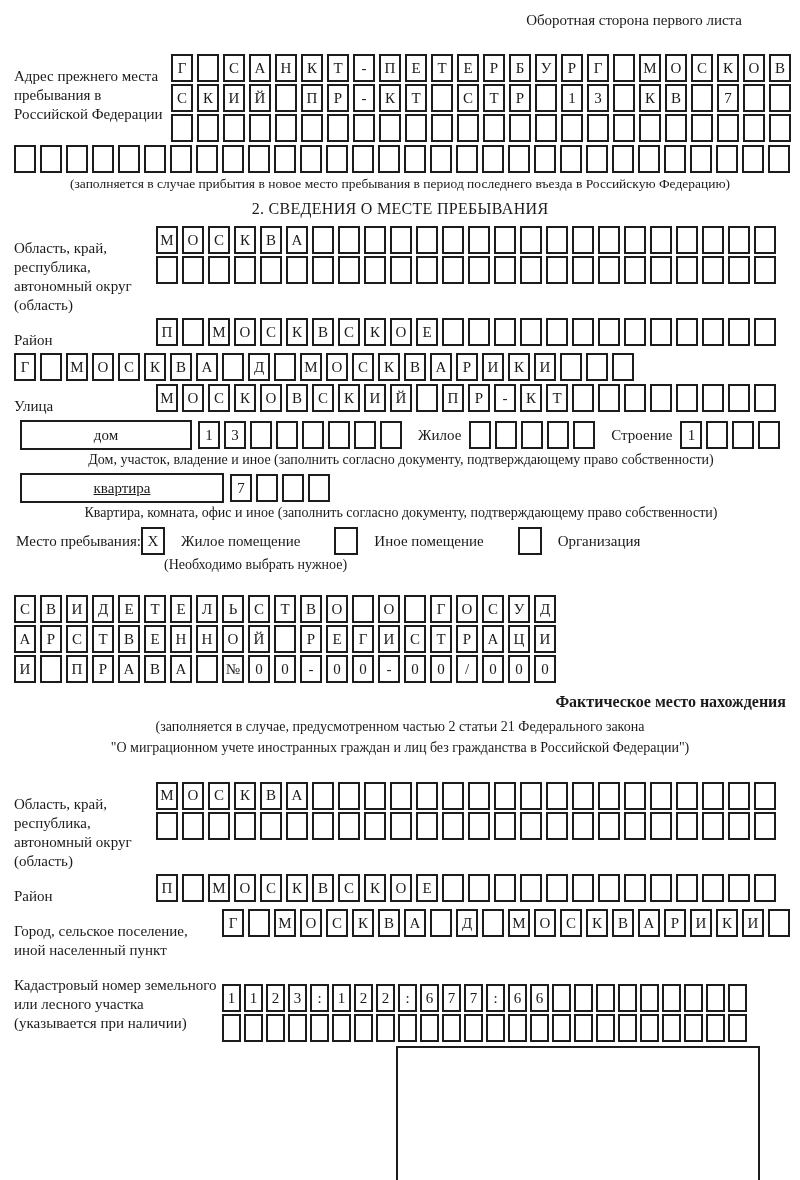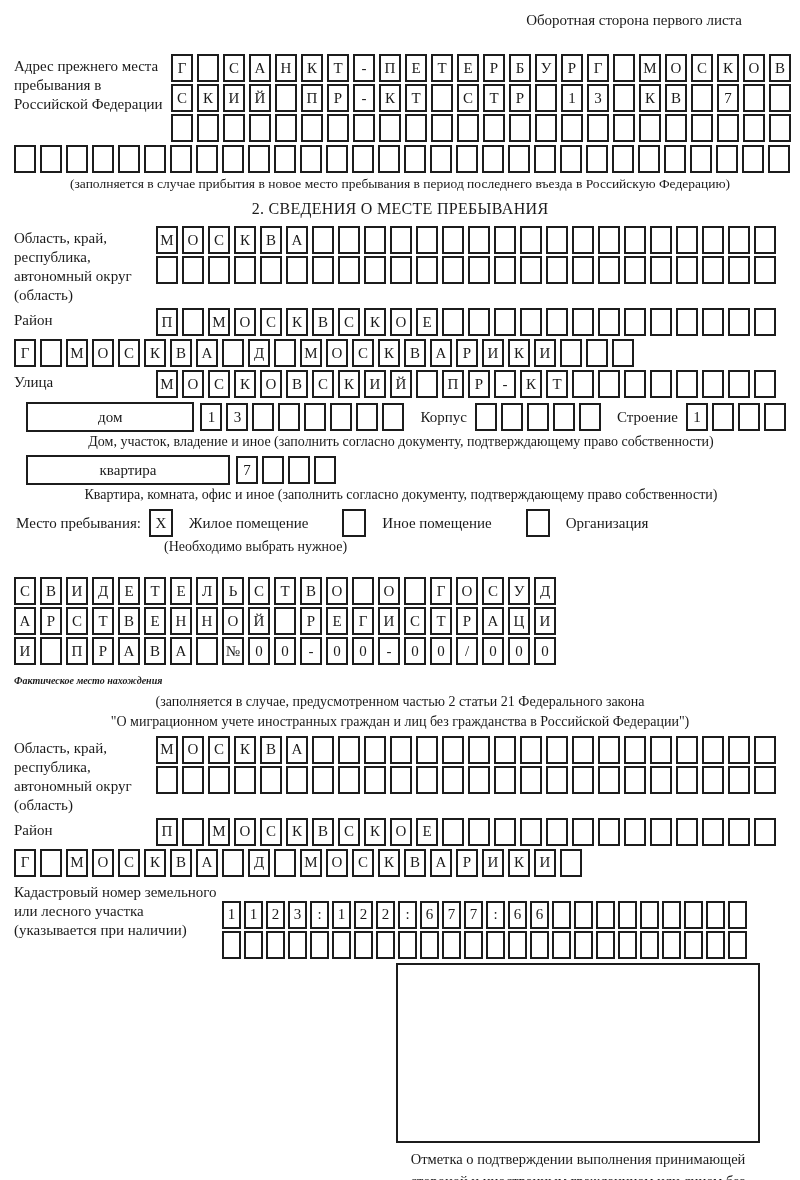--- a/index.html
+++ b/index.html
@@ -12,21 +12,21 @@
     font-size:15px;
   }
   .hdr{
     text-align:right;
     padding-right:44px;
     font-size:15px;
     margin-bottom:25px;
   }
   
   .frow{display:flex;align-items:flex-start;margin-bottom:3px;}
-  .flabel{flex:none;line-height:1.27;padding-top:3px;}
+  .flabel{flex:none;line-height:1.27;padding-top:3px;margin-top:10px;}
   .w155{width:157px;}
   .w140{width:142px;}
   .w205{width:208px;}
   .w225{width:228px;}
   .cellcol{display:flex;flex-direction:column;gap:2px;}
   .cells{display:flex;gap:4px;}
   .cells.small{gap:3px;}
   .cell{
     flex:none;width:18px;height:24px;
     border:2px solid #1c1c1c;
@@ -37,43 +37,42 @@
   .fullrow{margin:2px 0 2px 0;}
   .caption{
     text-align:center;font-size:13.5px;margin:3px 0 6px 0;
   }
   .caption-left{font-size:14px;margin:2px 0 5px 2px;text-align:center;}
   .sect-title{
     text-align:center;font-weight:normal;font-size:16px;
     margin:8px 0 8px 0;letter-spacing:.3px;
   }
   .sub-title{
-    text-align:left;font-weight:bold;font-size:10px;
+    text-align:right;font-weight:bold;font-size:16px;
     margin:10px 0 6px 0;
-    font-style:italic;
-  }
-  .dom-row{display:flex;align-items:center;margin:4px 0 2px 12px;gap:6px;}
+  }
+  .dom-row{display:flex;align-items:center;margin:4px 0 2px 6px;gap:6px;}
   .value-box{
     border:2px solid #1c1c1c;height:26px;
     display:flex;align-items:center;justify-content:center;
     background:#fff;font-size:15px;
   }
   .dom-box{width:168px;}
-  .kv-box{width:200px;}
+  .kv-box{width:200px;text-decoration:underline;}
   .inline-label{margin:0 2px 0 10px;}
   .stay-row{display:flex;align-items:center;margin:6px 0 2px 2px;}
   .checkbox{
     flex:none;width:20px;height:24px;border:2px solid #1c1c1c;
     display:flex;align-items:center;justify-content:center;
     font-size:15px;background:#fff;
   }
-  .stay-row .cap{margin-right:8px;}
+  .stay-row .cap{}
   .stay-row .opt{margin:0 34px 0 16px;}
   .note{font-size:14px;margin:2px 0 22px 150px;}
-  .fact-cap{text-align:center;font-size:14px;line-height:1.45;margin-bottom:3px;}
+  .fact-cap{text-align:center;font-size:14px;line-height:1.45;margin-bottom:24px;}
   .pad-top20{padding-top:21px;}
   .footer-area{margin-top:4px;}
   .stamp-box{
     width:360px;height:176px;border:2px solid #1c1c1c;
     margin-left:382px;background:#fff;
   }
   .stamp-caption{
     width:376px;margin:6px 0 0 376px;
     text-align:center;font-size:14.5px;line-height:1.5;
   }
@@ -354,21 +353,21 @@
   <div class="cells">
       <span class="cell">1</span>
       <span class="cell">3</span>
       <span class="cell"></span>
       <span class="cell"></span>
       <span class="cell"></span>
       <span class="cell"></span>
       <span class="cell"></span>
       <span class="cell"></span>
     </div>
-  <span class="inline-label">Корпус</span>
+  <span class="inline-label">Жилое</span>
   <div class="cells">
       <span class="cell"></span>
       <span class="cell"></span>
       <span class="cell"></span>
       <span class="cell"></span>
       <span class="cell"></span>
     </div>
   <span class="inline-label">Строение</span>
   <div class="cells">
       <span class="cell">1</span>
@@ -563,20 +562,21 @@
       <span class="cell"></span>
       <span class="cell"></span>
       <span class="cell"></span>
       <span class="cell"></span>
       <span class="cell"></span>
       <span class="cell"></span>
     </div>
 </div>
 
 <div class="frow">
+  <div class="flabel w205">Город, сельское поселение, иной населенный пункт</div>
   <div class="cells">
       <span class="cell">Г</span>
       <span class="cell"></span>
       <span class="cell">М</span>
       <span class="cell">О</span>
       <span class="cell">С</span>
       <span class="cell">К</span>
       <span class="cell">В</span>
       <span class="cell">А</span>
       <span class="cell"></span>

